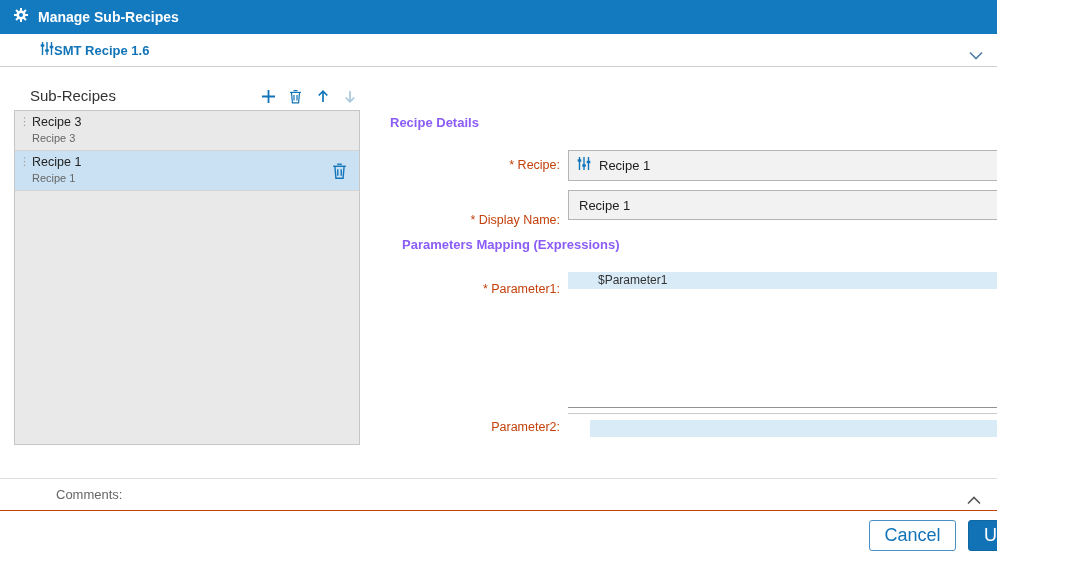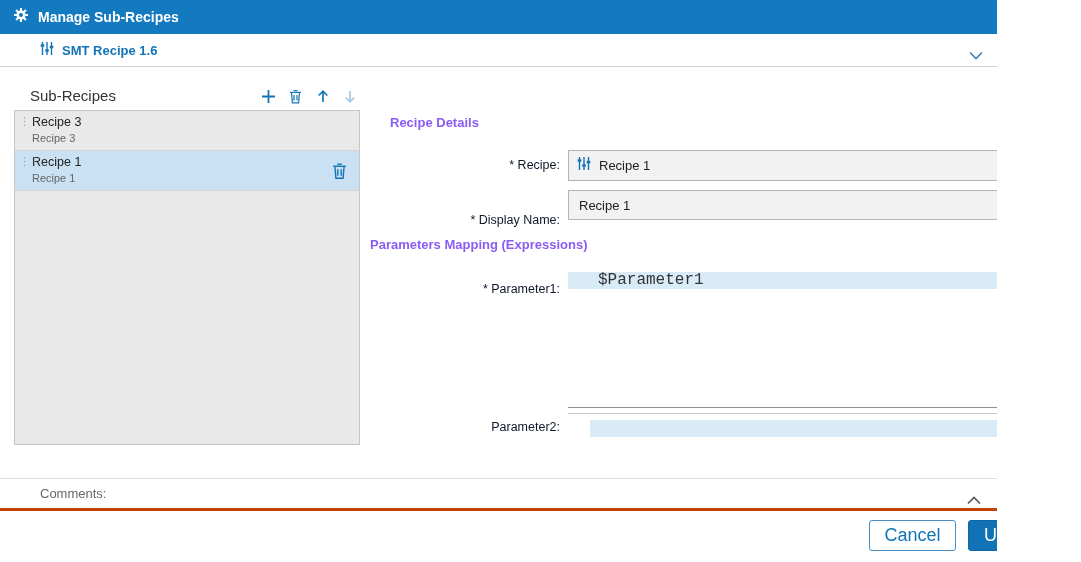--- a/index.html
+++ b/index.html
@@ -6,69 +6,69 @@
   body { font-family: "Liberation Sans", sans-serif; background: #fff; }
   .app { position: relative; width: 997px; height: 562px; background: #fff; overflow: hidden; color: #333; }
 
   
   .titlebar { position: absolute; top: 0; left: 0; width: 100%; height: 34px;
     background: #137ac0; display: flex; align-items: center; padding-left: 13px; gap: 9px; }
   .titlebar .title { color: #fff; font-size: 14px; font-weight: bold; }
 
   
   .recipebar { position: absolute; top: 34px; left: 0; width: 100%; height: 33px;
-    background: #fff; border-bottom: 1px solid #cfcfcf; display: flex; align-items: center; padding-left: 40px; gap: 8px; }
+    background: #fff; border-bottom: 1px solid #cfcfcf; display: flex; align-items: center; padding-left: 40px; }
   .recipebar .label { color: #1274b8; font-size: 13px; font-weight: 600; }
   .recipebar .chev { position: absolute; right: 14px; top: 12px; cursor: pointer; }
 
   
   .panel-title { position: absolute; left: 30px; top: 87px; font-size: 15px; color: #333; }
   .list-toolbar { position: absolute; left: 257px; top: 86px; width: 104px; display: flex; justify-content: space-between; align-items: center; }
   .tool-btn { width: 22px; height: 20px; display: flex; align-items: center; justify-content: center; cursor: pointer; }
 
   .sub-list { position: absolute; left: 14px; top: 110px; width: 346px; height: 335px;
     background: #e9e9e9; border: 1px solid #c6c6c6; overflow: hidden; }
   .list-item { position: relative; padding: 4px 8px 6px 17px; border-bottom: 1px solid #d4d4d4; cursor: pointer; }
   .list-item.selected { background: #c9e1f3; }
   .list-item .name { font-size: 12.5px; color: #222; }
   .list-item .sub  { font-size: 11px; color: #666; margin-top: 3px; }
   .grip { position: absolute; left: 4px; top: 6px; color: #9f9f9f; font-size: 11px; line-height: 8px; letter-spacing: -1px; }
   .item-trash { position: absolute; right: 12px; top: 11px; cursor: pointer; }
 
   
   .section-title { position: absolute; font-size: 13px; font-weight: 600; color: #8b5cf6; }
-  .field-label { position: absolute; width: 170px; text-align: right; font-size: 12.5px; color: #0f172a; }
+  .field-label { position: absolute; width: 170px; text-align: right; font-size: 12.5px; color: #c2410c; }
 
   .combo { position: absolute; left: 568px; top: 150px; width: 481px; height: 31px;
     background: #f2f2f2; border: 1px solid #b4b4b4; display: flex; align-items: center; }
   .combo .val { flex: 1; margin-left: 8px; font-size: 13px; color: #222; }
   .combo .clear { width: 24px; text-align: center; color: #777; font-size: 15px; cursor: pointer; }
   .combo .search-btn { width: 31px; height: 100%; border-left: 1px solid #b4b4b4; background: #fafafa;
     display: flex; align-items: center; justify-content: center; cursor: pointer; }
   .combo .sliders { margin-left: 8px; }
 
   .textfield { position: absolute; left: 568px; top: 190px; width: 481px; height: 30px;
     background: #f2f2f2; border: 1px solid #b4b4b4; display: flex; align-items: center; padding-left: 10px;
     font-size: 13px; color: #222; }
 
   .editor1 { position: absolute; left: 568px; top: 272px; width: 481px; height: 136px;
     background: #fff; border-bottom: 1px solid #929292; }
   .editor-line { height: 17px; line-height: 17px; background: #d9ebf7; padding-left: 30px;
-    font-family: Liberation Mono, monospace; font-size: 16px; color: #333; }
+    font-family: Liberation Sans, sans-serif; font-size: 12px; color: #333; }
   .editor-sep { position: absolute; left: 568px; top: 413px; width: 481px; border-top: 1px solid #c9c9c9; }
   .editor2 { position: absolute; left: 568px; top: 417px; width: 481px; height: 28px; background: #fff; }
   .editor2 .hl { margin-left: 22px; margin-top: 3px; height: 17px; background: #d9ebf7; }
 
   
   .vscroll { position: absolute; left: 1053px; top: 110px; width: 9px; height: 340px; background: #f1f1f1; }
   .vscroll .thumb { position: absolute; left: 0; top: 2px; width: 9px; height: 195px; background: #c2c2c2; cursor: pointer; }
 
   
   .comments { position: absolute; left: 0; top: 478px; width: 100%; height: 33px;
-    border-top: 1px solid #dedede; border-bottom: 3px solid #c2410c; display: flex; align-items: center; padding-left: 40px; }
+    border-top: 1px solid #dedede; border-bottom: 1px solid #c2410c; display: flex; align-items: center; padding-left: 56px; }
   .comments .label { color: #666; font-size: 13px; }
   .comments .chev { position: absolute; right: 16px; top: 12px; cursor: pointer; }
 
   
   .footer-btn { position: absolute; top: 520px; height: 31px; border-radius: 3px; font-size: 18px;
     display: flex; align-items: center; justify-content: center; cursor: pointer; font-family: "Liberation Sans", sans-serif; }
   .btn-cancel { left: 869px; width: 87px; background: #fff; border: 1px solid #4a90c4; color: #1274b8; }
   .btn-update { left: 968px; width: 90px; background: #1173b6; border: 1px solid #0f67a4; color: #fff; }
 </style>
 </head>
@@ -190,21 +190,21 @@
             <circle cx="6" cy="6" r="4.2" fill="none" stroke="#0e5c8c" stroke-width="1.6"></circle>
             <path d="M9.2 9.2 L13.4 13.4" stroke="#0e5c8c" stroke-width="1.8"></path>
           </svg>
       </span>
     </span>
   </div>
 
   <div class="field-label" style="left:390px; top:213px;">* Display Name:</div>
   <div class="textfield">Recipe 1</div>
 
-  <div class="section-title" style="left:370px; top:237px;">Parameters Mapping (Expressions)</div>
+  <div class="section-title" style="left:402px; top:237px;">Parameters Mapping (Expressions)</div>
 
   <div class="field-label" style="left:390px; top:282px;">* Parameter1:</div>
   <div class="editor1">
     <div class="editor-line">$Parameter1</div>
   </div>
   <div class="editor-sep"></div>
 
   <div class="field-label" style="left:390px; top:420px;">Parameter2:</div>
   <div class="editor2">
     <div class="hl"></div>

